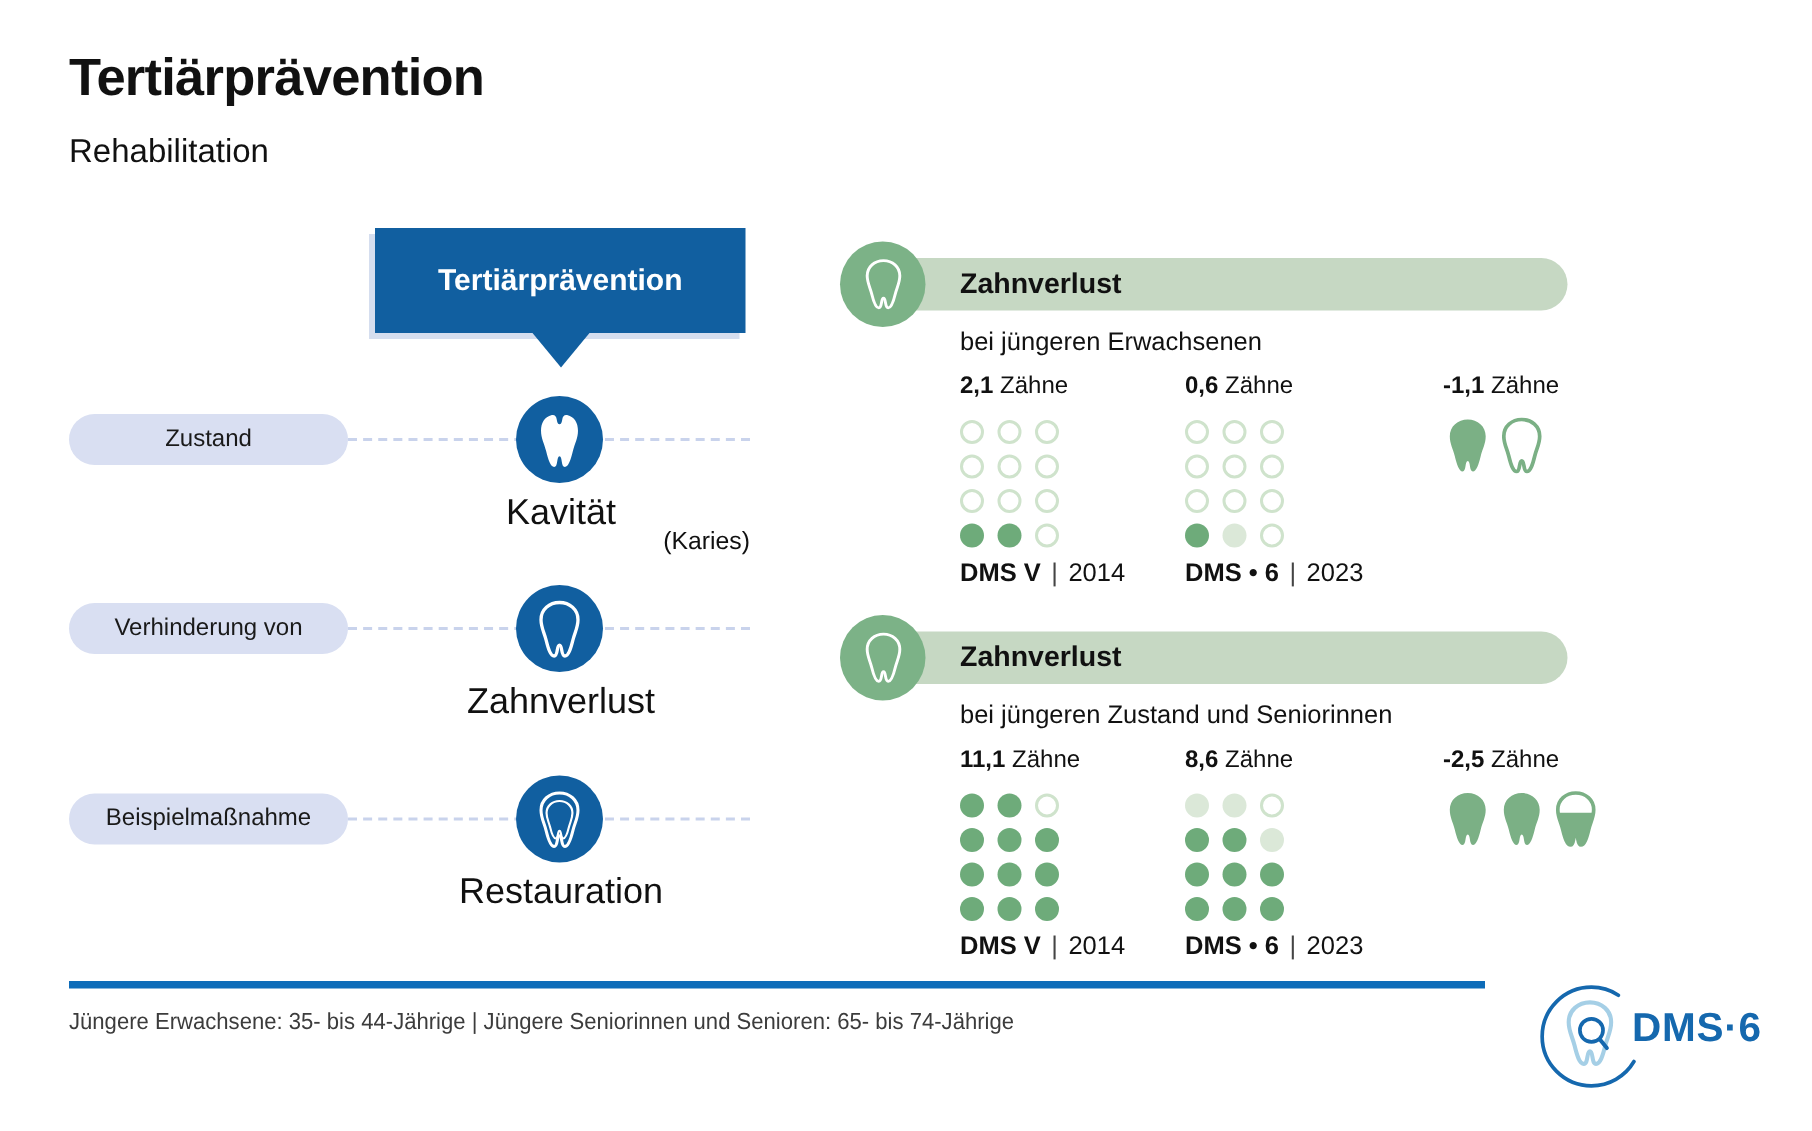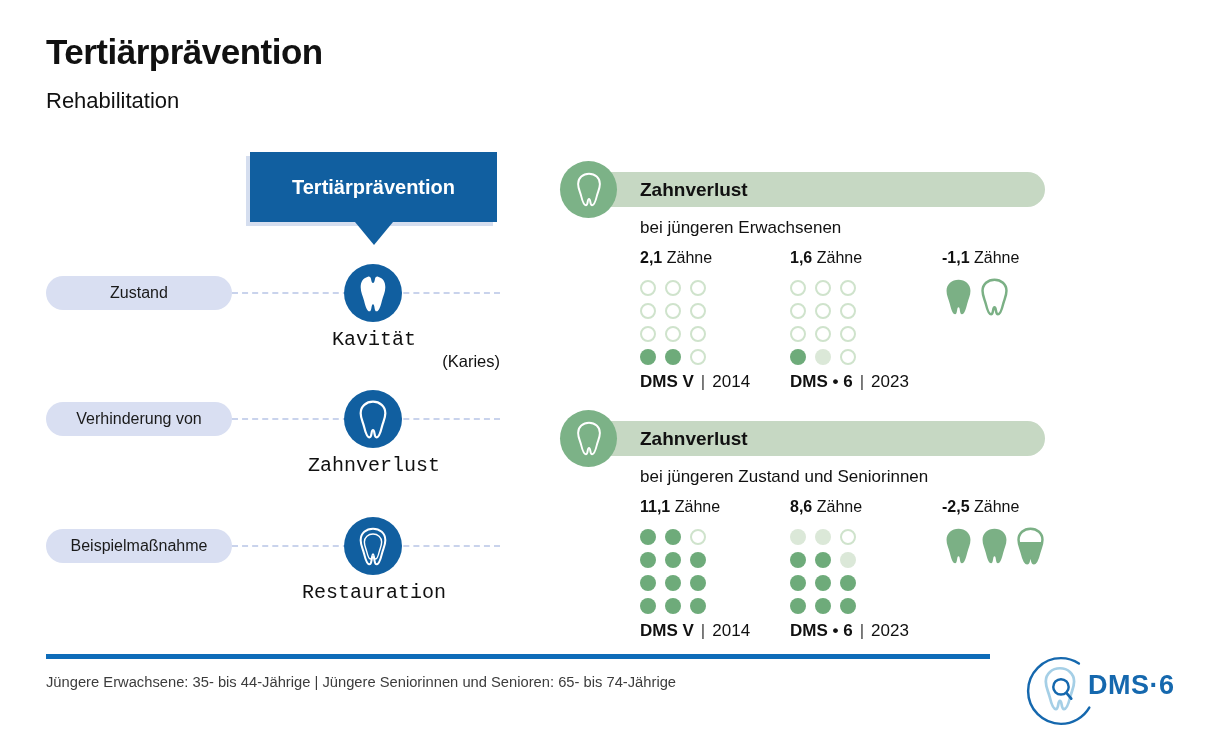--- a/index.html
+++ b/index.html
@@ -26,41 +26,41 @@
   .blue-box::after { content:""; position:absolute; top:100%; left:50%; transform:translateX(-50%);
     border:19px solid transparent; border-top:23px solid #115FA0; border-bottom:0; }
 
   
   .flow-row { position:absolute; left:46px; width:454px; height:120px; }
   .pill { position:absolute; left:0; top:0; width:186px; height:34px; border-radius:17px; background:#D9DFF2;
     display:flex; align-items:center; justify-content:center; font-size:16px; color:#1a1a1a; }
   .dash { position:absolute; left:186px; right:0; top:16px; border-top:2px dashed #C9D3EC; }
   .fcircle { position:absolute; left:298px; top:-12px; width:58px; height:58px; border-radius:50%;
     background:#115FA0; display:flex; align-items:center; justify-content:center; z-index:2; }
-  .flow-label { position:absolute; left:198px; top:52px; width:260px; text-align:center; font-size:20px; color:#111;font-family:Liberation Mono, monospace; }
+  .flow-label { position:absolute; left:198px; top:52px; width:260px; text-align:center; font-size:24px; color:#111; }
   .flow-sublabel { position:absolute; left:194px; top:76px; width:260px; text-align:right; font-size:16.5px; color:#111; }
 
   
   .section { position:absolute; left:560px; width:500px; height:240px; }
   .sec-circle { position:absolute; left:0; top:0; width:57px; height:57px; border-radius:50%; background:#7CB287;
     display:flex; align-items:center; justify-content:center; z-index:2; }
   .sec-bar { position:absolute; left:28px; top:11px; width:457px; height:35px; background:#C6D8C3; border-radius:18px; z-index:1; }
   .sec-title { position:absolute; left:80px; top:11px; height:35px; line-height:35px; font-size:19px; font-weight:700; color:#111; z-index:3; }
   .sec-subtitle { position:absolute; left:80px; top:57px; font-size:17px; color:#111; }
   .stat-value { position:absolute; top:88px; font-size:16px; color:#111; white-space:nowrap; }
   .stat-value .num { font-weight:700; }
   .grid { position:absolute; top:119px; display:grid; grid-template-columns:repeat(3,16px); column-gap:9px; row-gap:7px; }
   .dot { width:16px; height:16px; border-radius:50%; }
   .dot.filled { background:#6EAB7A; }
   .dot.pale { background:#DBE8D8; }
   .dot.empty { background:#fff; border:2.5px solid #CFE3CC; }
   .stat-source { position:absolute; top:211px; font-size:17px; color:#111; white-space:nowrap; }
   .stat-source .b { font-weight:700; }
   .stat-source .sep { margin:0 7px; color:#444; font-weight:300; }
-  .col1 { left:80px; } .col2 { left:230px; } .colD { left:382px; }
+  .col1 { left:80px; } .col2 { left:230px; } .colD { left:402px; }
   .teeth { position:absolute; top:113px; display:flex; gap:3px; }
   .tooth-big { width:33px; height:46px; }
 
   
   .footer-rule { position:absolute; left:46px; top:654px; width:944px; height:5px; background:#0E6CB9; }
   .footer-note { position:absolute; left:46px; top:673px; font-size:15.5px; color:#3c3c3c;
     transform:scaleX(0.95); transform-origin:left center; white-space:nowrap; }
 
   
   .dms-logo { position:absolute; left:1024px; top:653px; display:flex; align-items:center; }
@@ -142,21 +142,21 @@
         <div class="dot empty"></div>
         <div class="dot filled"></div>
         <div class="dot filled"></div>
         <div class="dot empty"></div>
       </div>
     <div class="stat-source col1">
       <span class="b">DMS V</span><span class="sep">|</span><span>2014</span>
     </div>
 
     <div class="stat-value col2">
-      <span class="num">1,6</span>
+      <span class="num">0,6</span>
       <span>Zähne</span>
     </div>
     <div class="grid col2">
         <div class="dot empty"></div>
         <div class="dot empty"></div>
         <div class="dot empty"></div>
         <div class="dot empty"></div>
         <div class="dot empty"></div>
         <div class="dot empty"></div>
         <div class="dot empty"></div>

